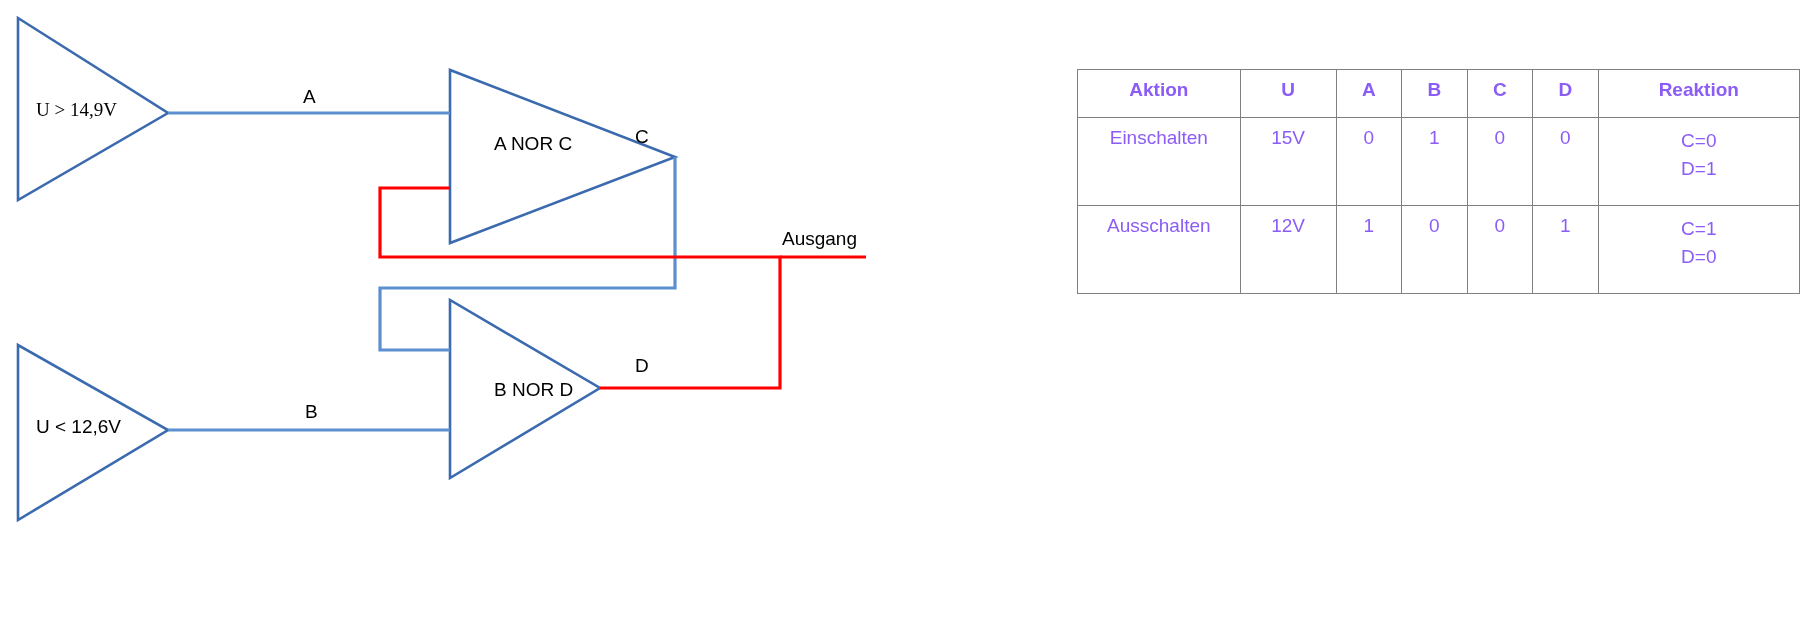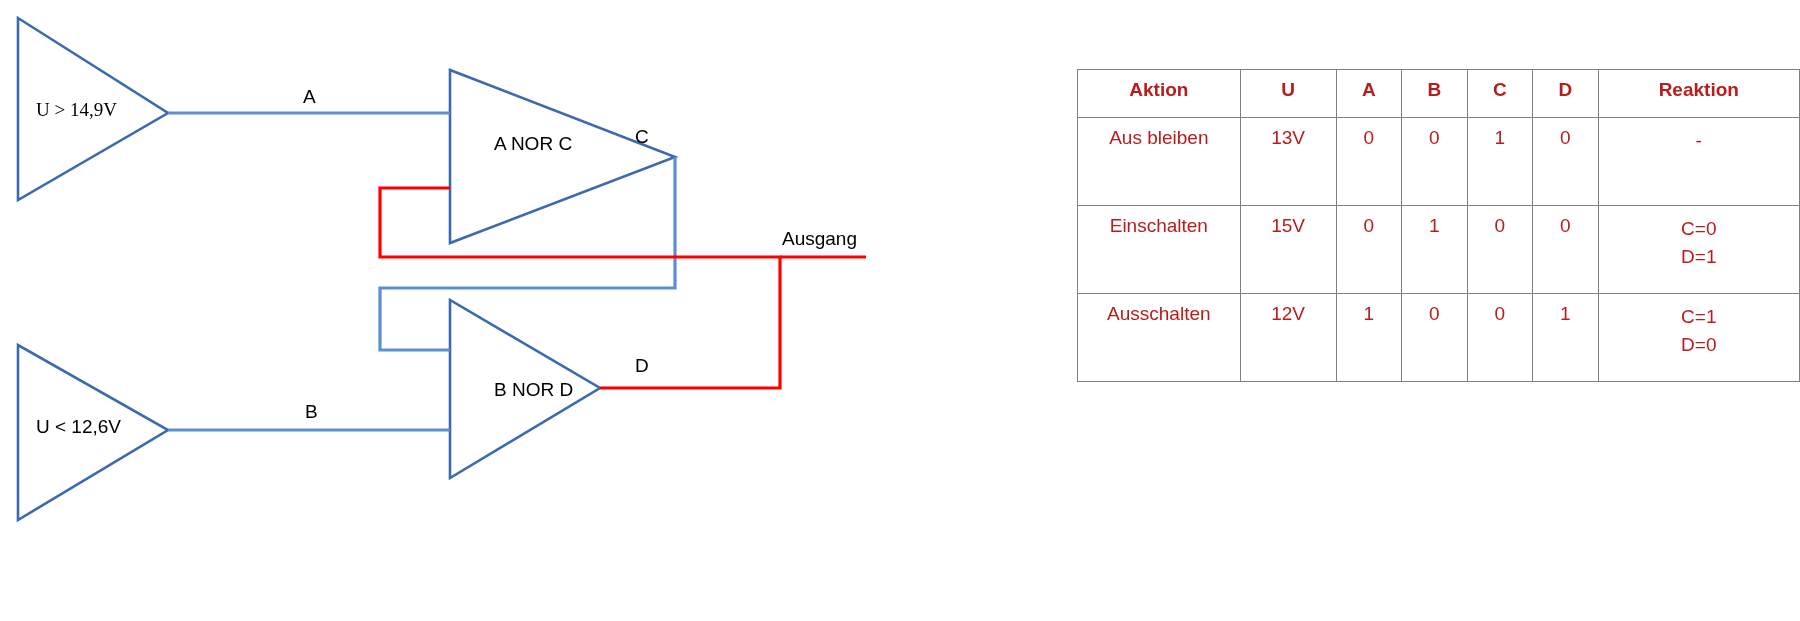--- a/index.html
+++ b/index.html
@@ -18,21 +18,21 @@
   .lbl{position:absolute;font-size:19px;line-height:1;color:#000;white-space:nowrap;}
   .lbl.gate{font-size:19px;margin-left:31px;}
 
   
   #table-wrap{position:absolute;left:1077px;top:69px;}
   table.tt{border-collapse:collapse;table-layout:fixed;}
   table.tt td,table.tt th{
     border:1px solid #808080;
     font-size:19px;
     font-weight:normal;
-    color:#b91c1c;
+    color:#8b5cf6;
     text-align:center;
     vertical-align:top;
     padding:9px 4px 0 4px;
     font-family:"Liberation Sans","DejaVu Sans",sans-serif;
   }
   table.tt thead th{font-weight:bold;height:38px;}
   table.tt tbody td{height:78px;}
   .c-aktion{width:166px;}
   .c-u{width:100px;}
   .c-bit{width:67px;}
@@ -94,31 +94,20 @@
           <th class="c-u">U</th>
           <th class="c-bit">A</th>
           <th class="c-bit">B</th>
           <th class="c-bit">C</th>
           <th class="c-bit">D</th>
           <th class="c-reaktion">Reaktion</th>
         </tr>
       </thead>
       <tbody>
         <tr>
-          <td>Aus bleiben</td>
-          <td>13V</td>
-          <td>0</td>
-          <td>0</td>
-          <td>1</td>
-          <td>0</td>
-          <td>
-            <span class="rk-line">-</span>
-          </td>
-        </tr>
-        <tr>
           <td>Einschalten</td>
           <td>15V</td>
           <td>0</td>
           <td>1</td>
           <td>0</td>
           <td>0</td>
           <td>
             <span class="rk-line">C=0</span>
             <span class="rk-line">D=1</span>
           </td>

